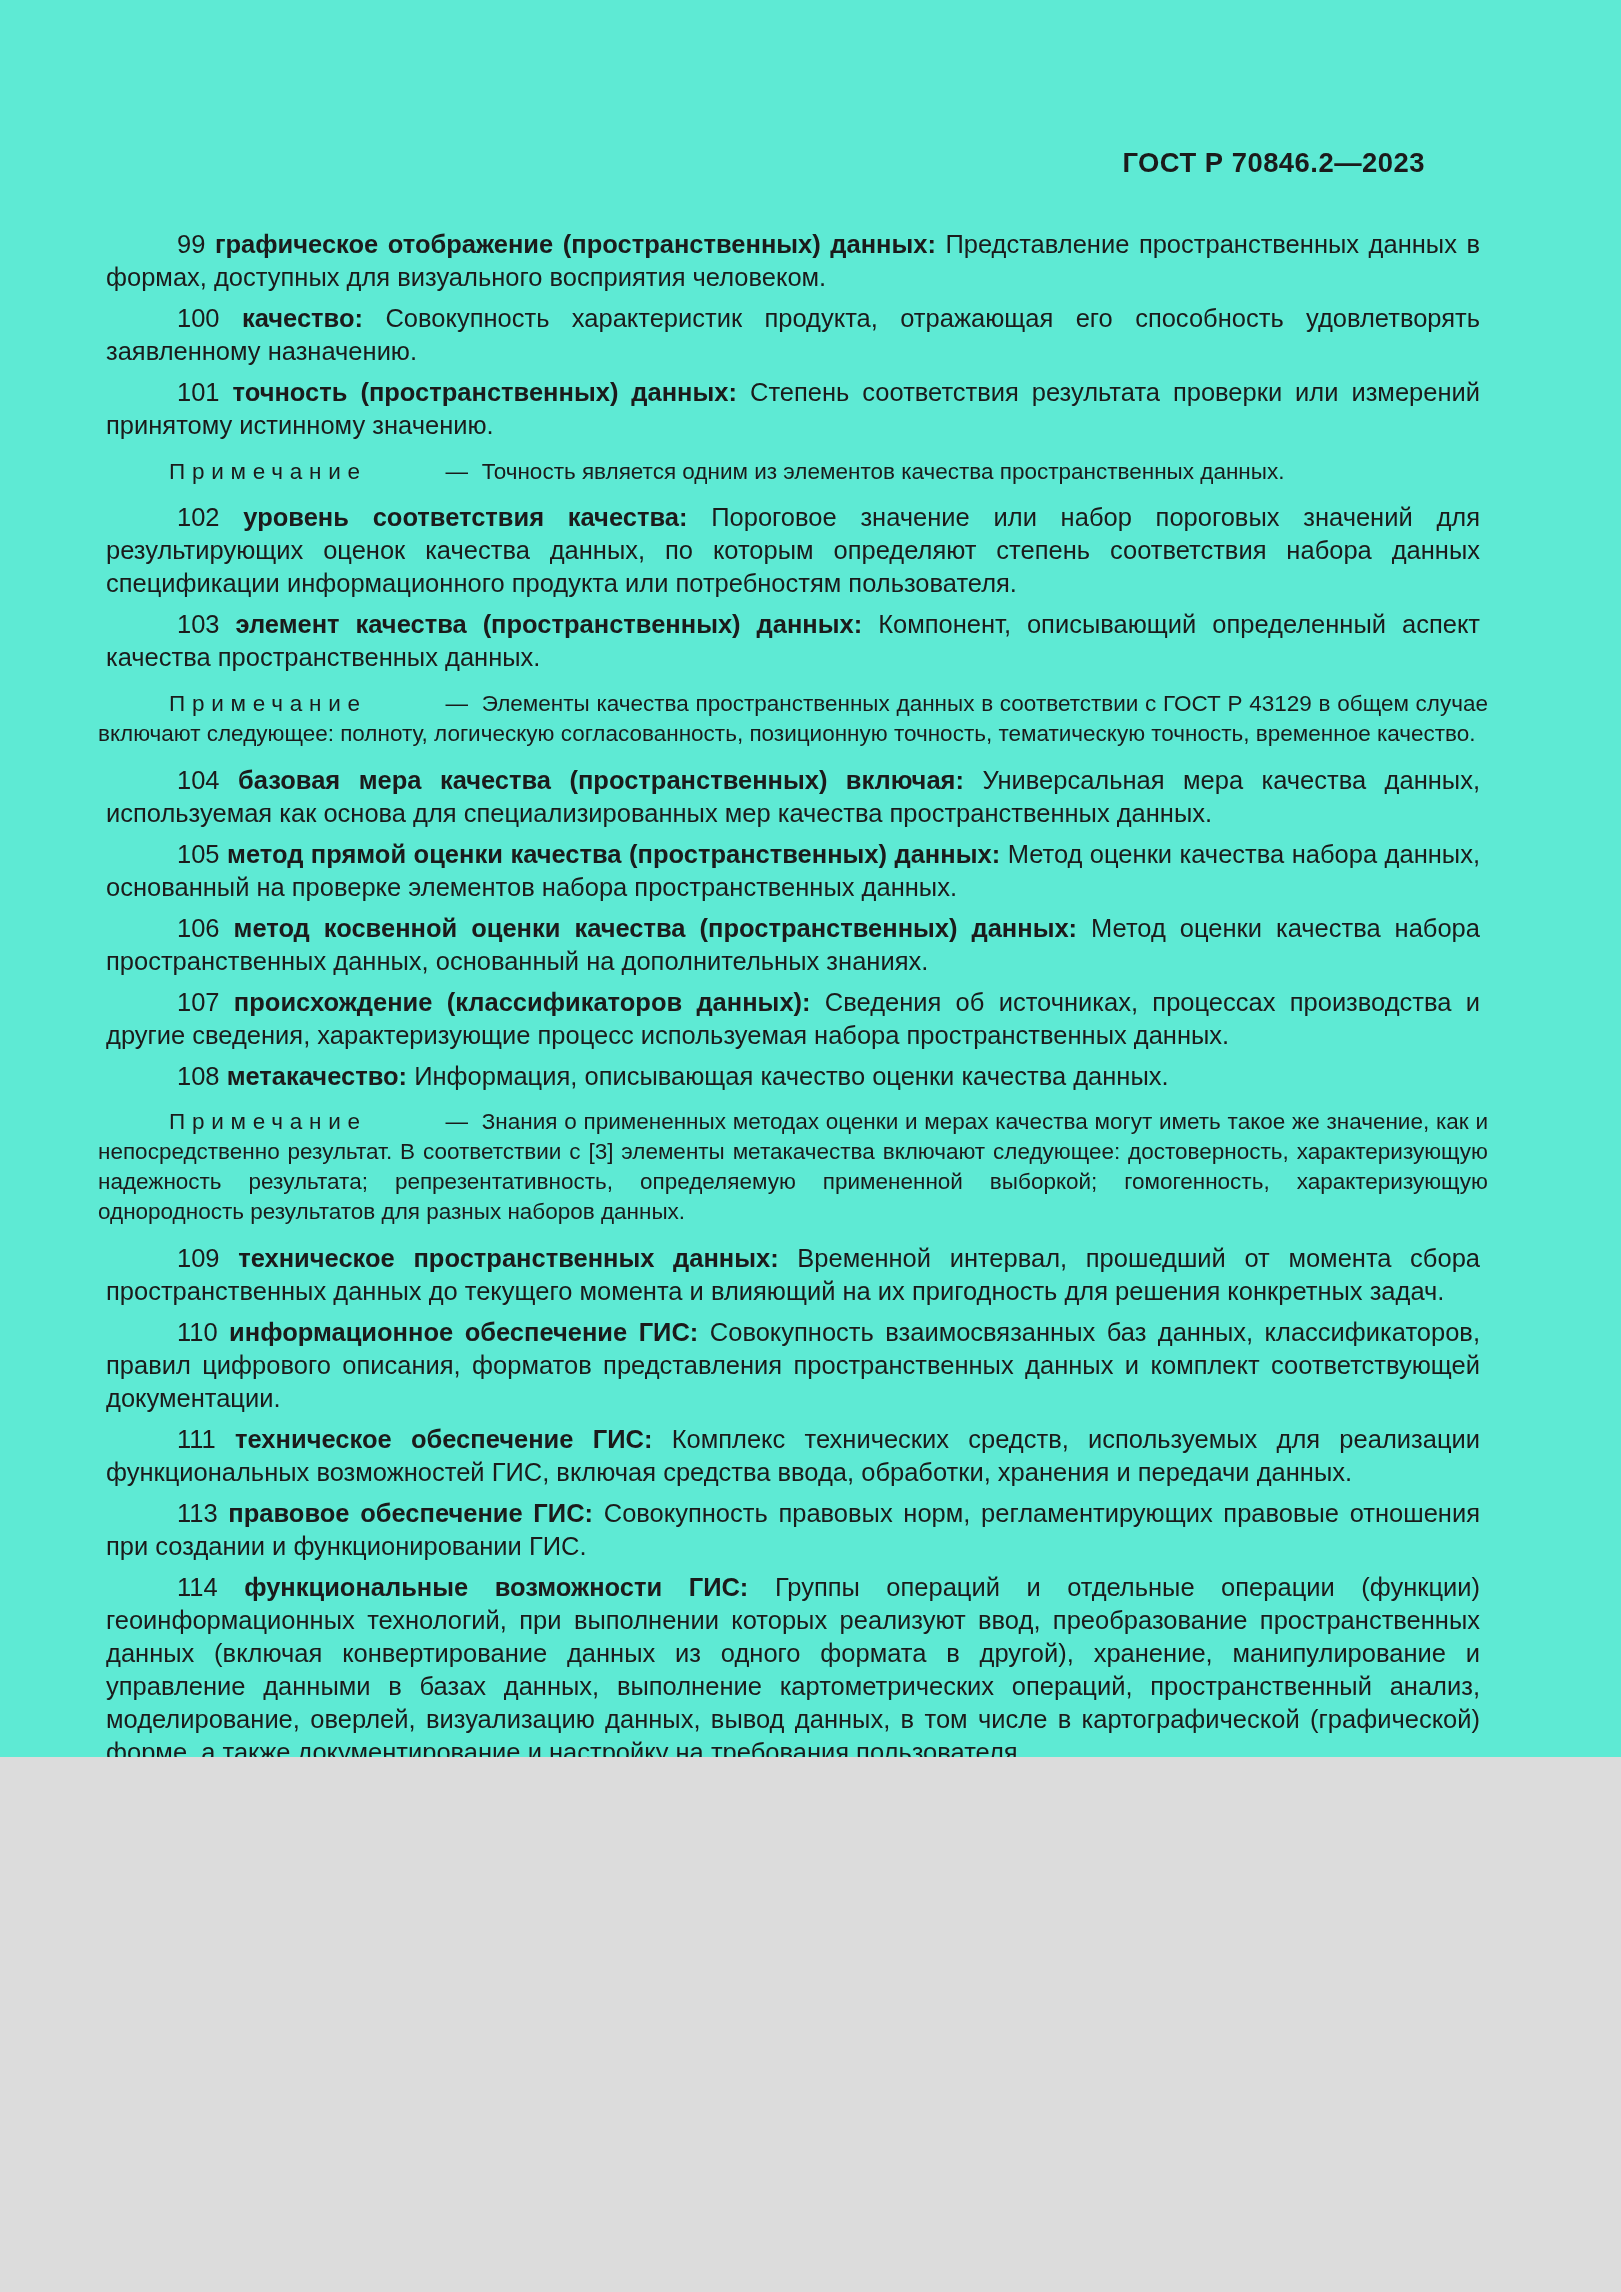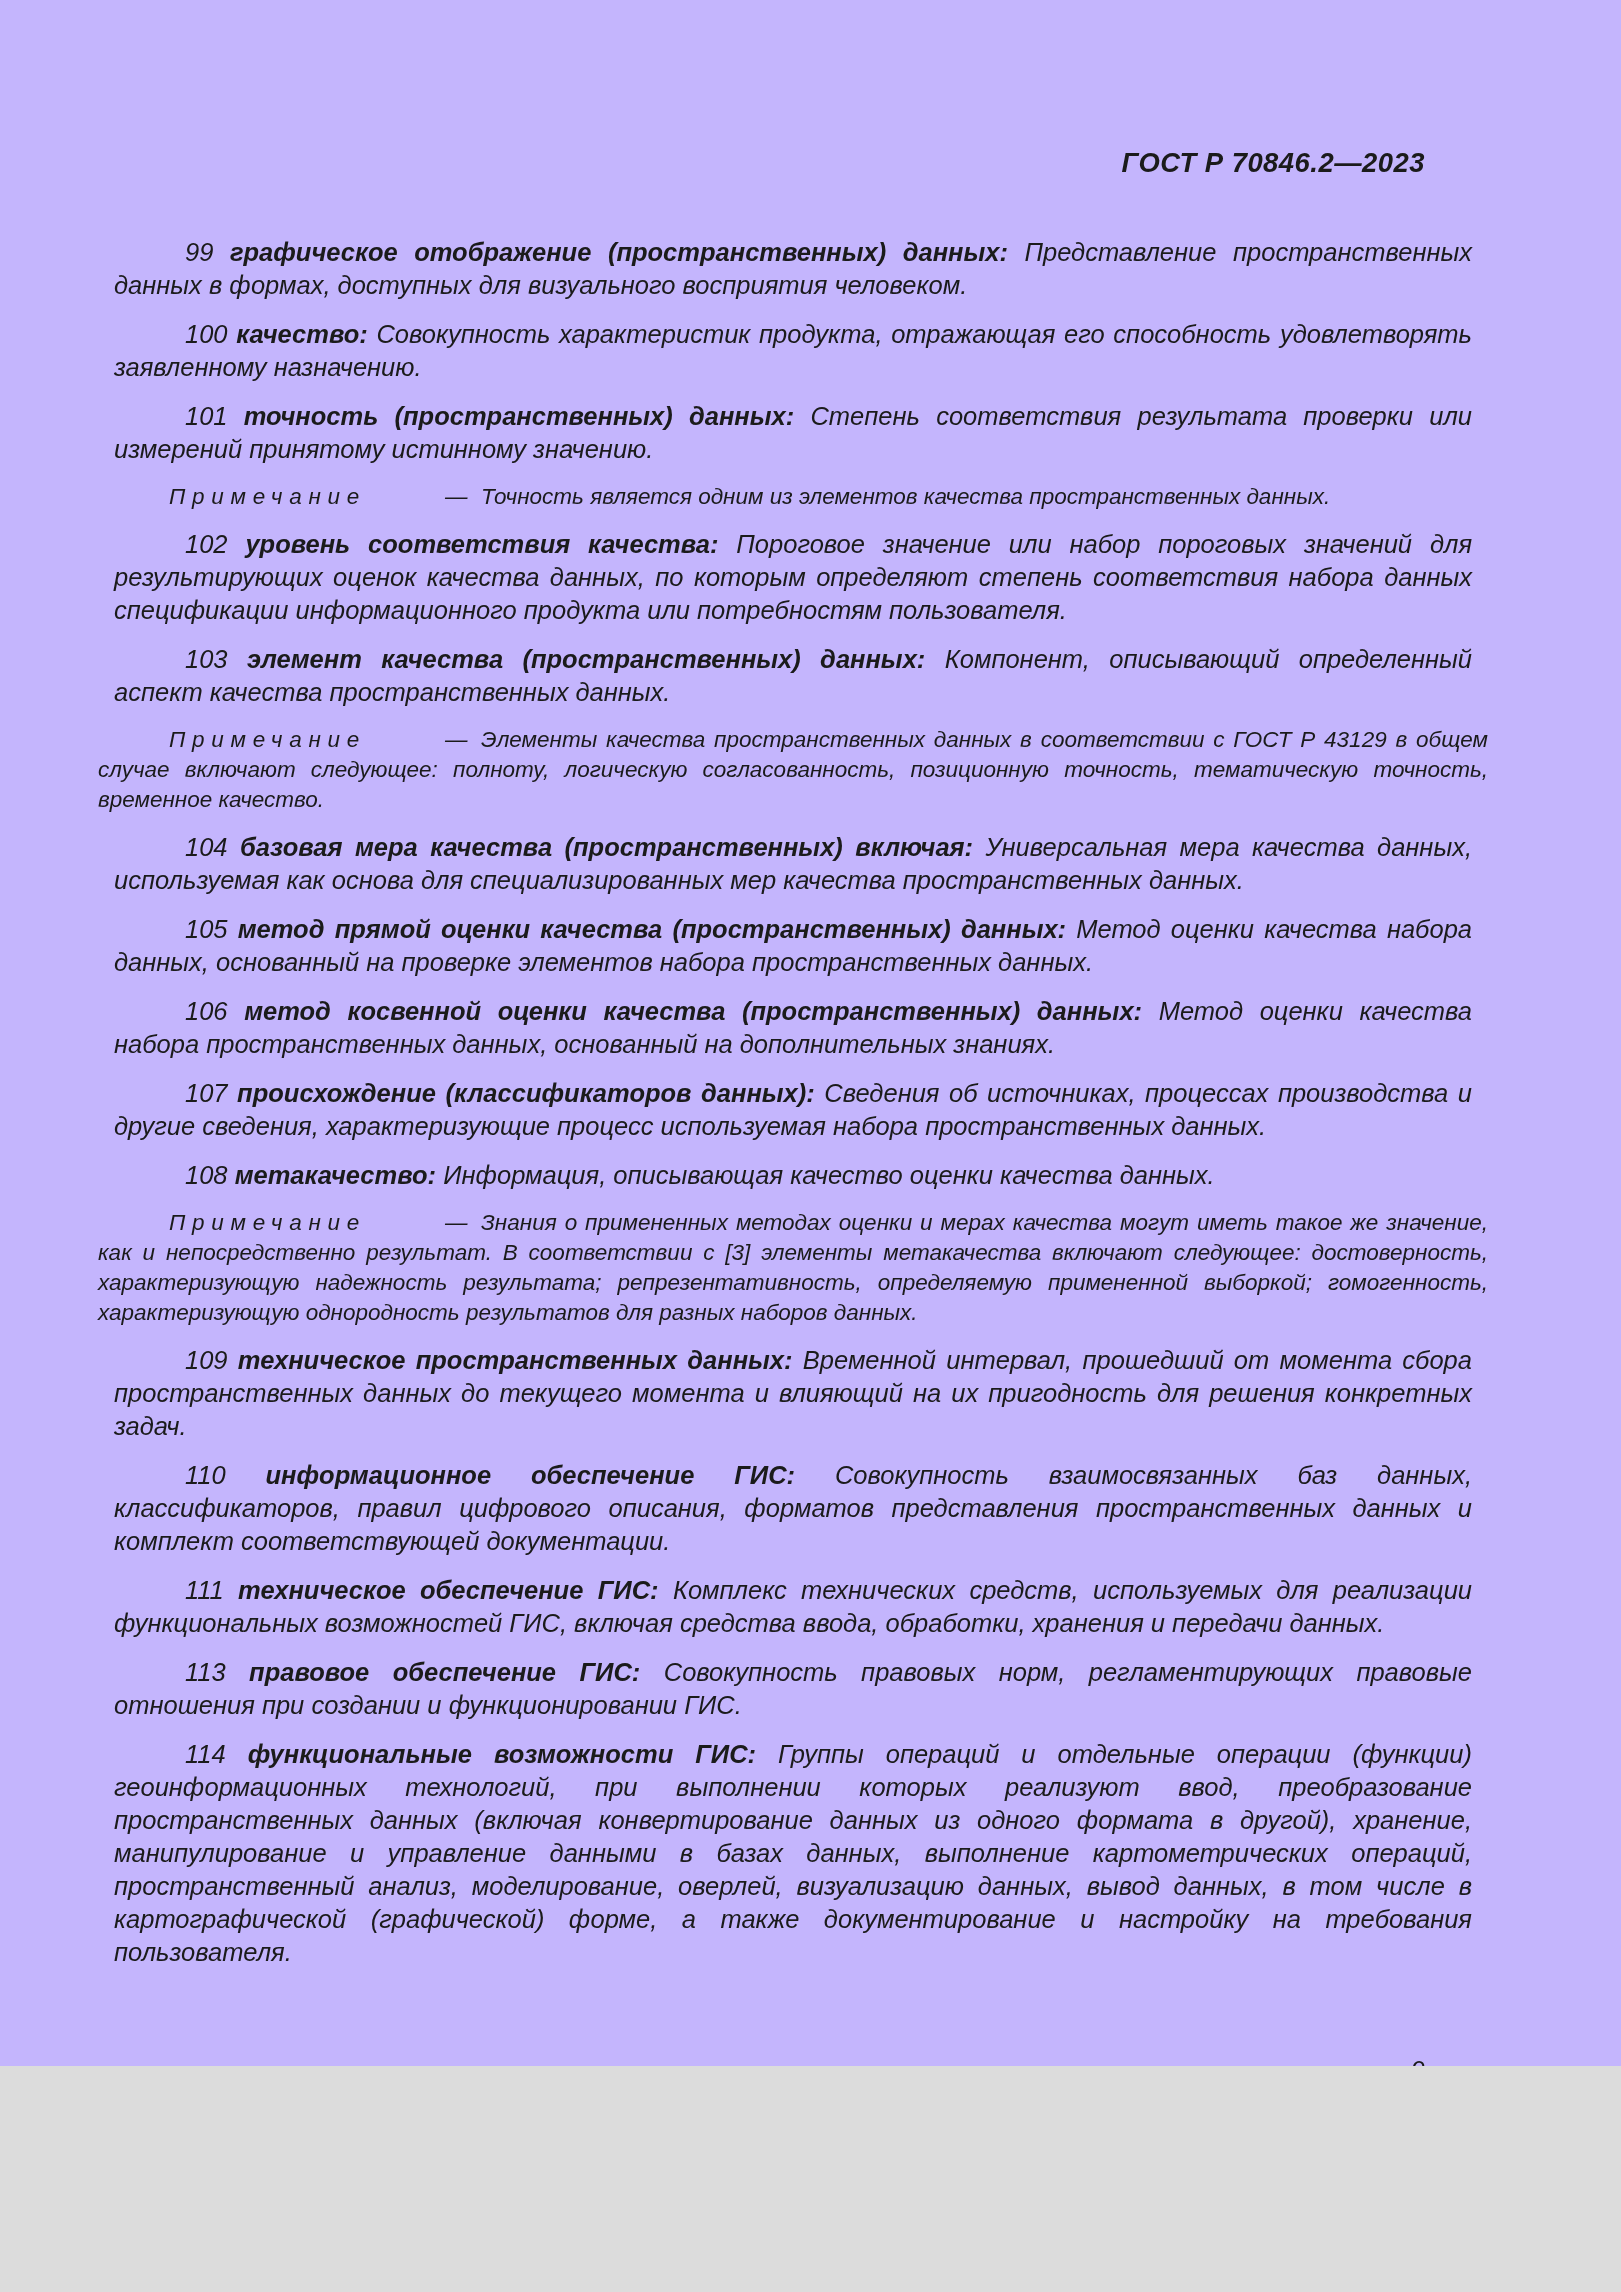--- a/index.html
+++ b/index.html
@@ -3,46 +3,45 @@
 <meta charset="utf-8">
 <style>
   html, body {
     margin: 0;
     padding: 0;
     background: #dcdcdc;
   }
   .page {
     position: relative;
     width: 1621px;
-    height: 2066px;
-    background: #c4b5fd;
+    height: 1757px;
+    background: #5eead4;
     font-family: "Liberation Sans", sans-serif;
     color: #1b1b1b;
     overflow: hidden;
-    font-style: italic;
   }
   .doc-header {
     position: absolute;
     top: 147px;
     left: 98px;
     right: 196px;
     text-align: right;
     font-size: 27.4px;
     font-weight: bold;
     letter-spacing: 0.5px;
     white-space: nowrap;
   }
   .content {
     position: absolute;
     top: 220px;
     left: 98px;
     width: 1390px;
   }
   .term {
-    margin: 16px;
+    margin: 8px;
     font-size: 25.5px;
     line-height: 33px;
     text-align: justify;
     text-indent: 71px;
   }
   .term .num {
     font-weight: normal;
   }
   .term .title {
     font-weight: bold;

